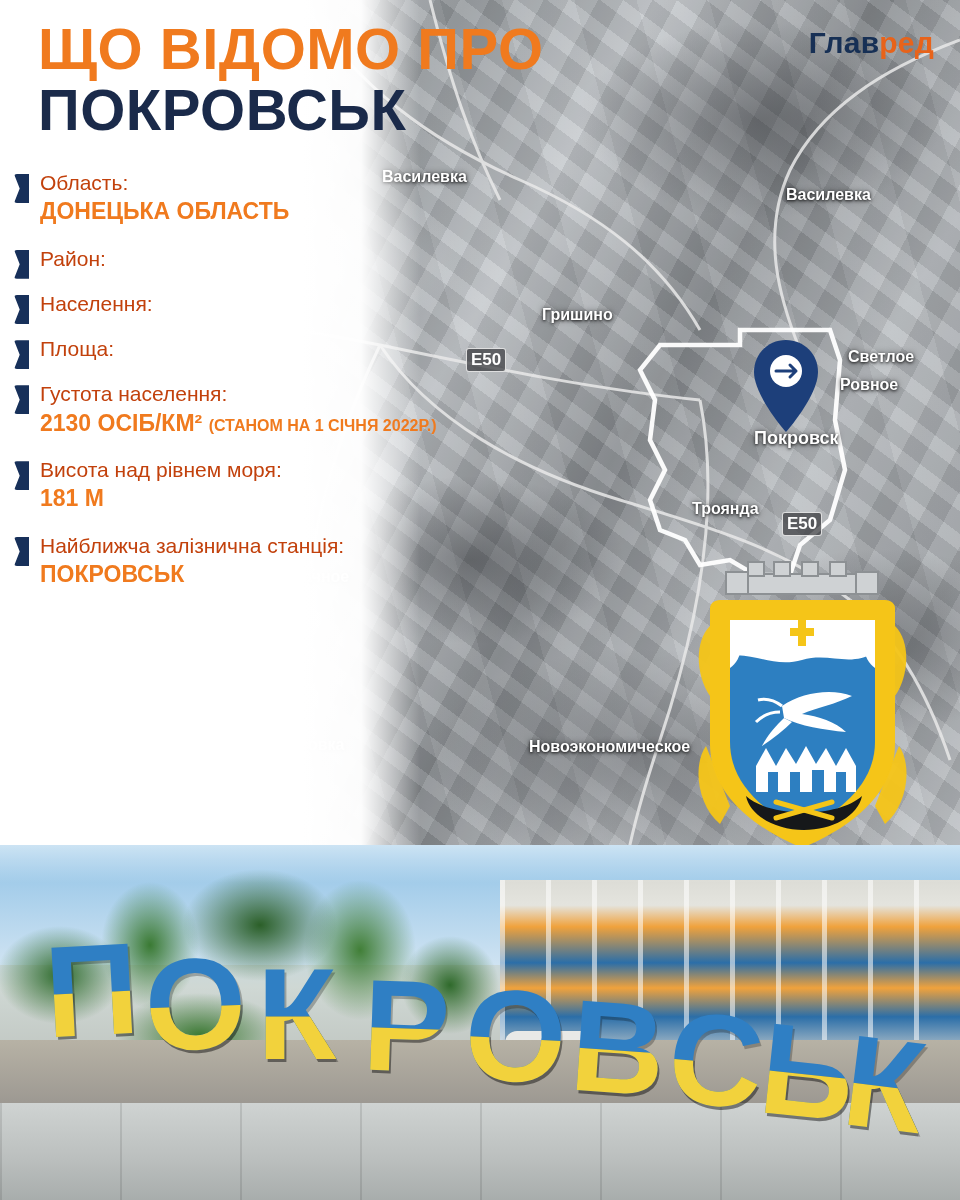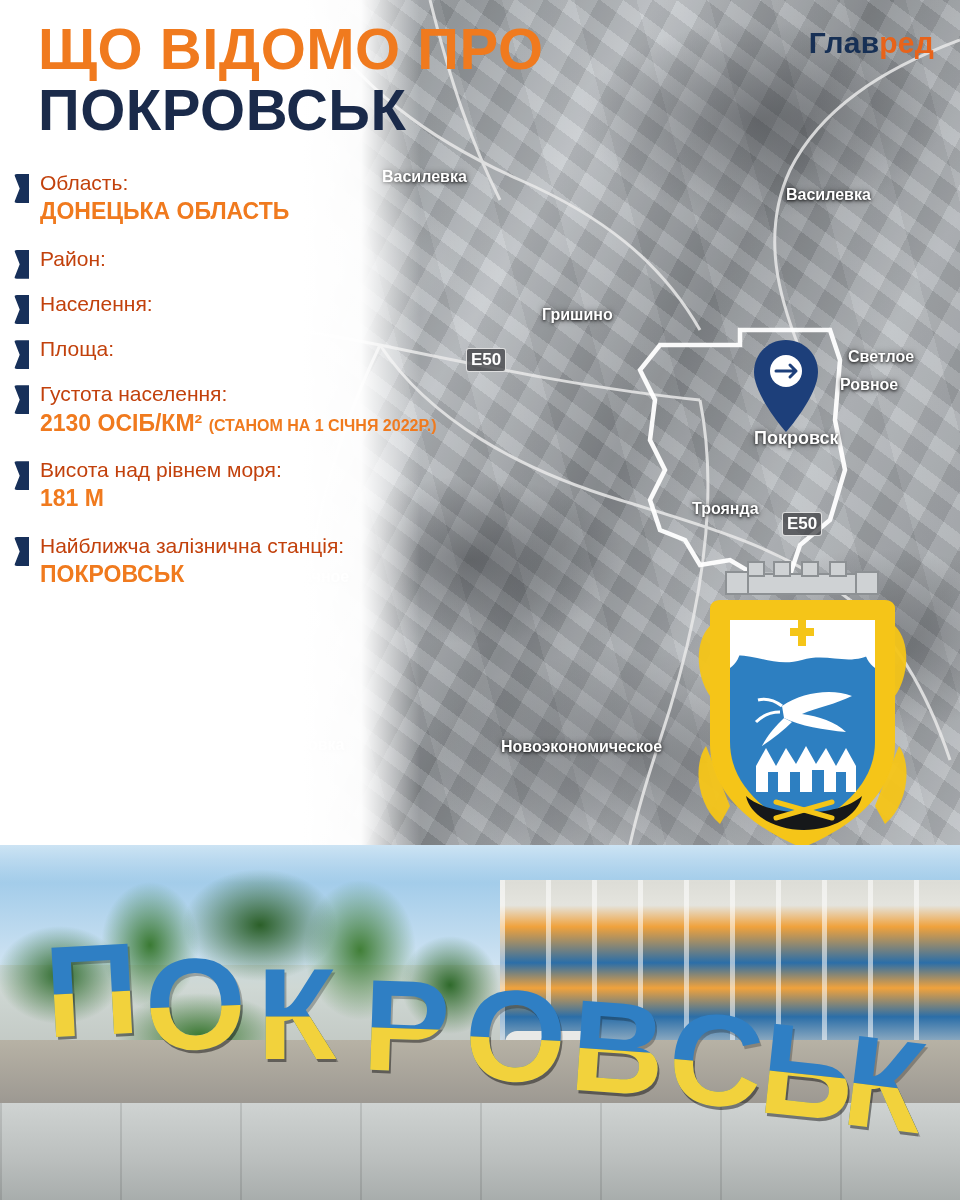--- a/index.html
+++ b/index.html
@@ -304,21 +304,21 @@
     <div class="map-labels">
       <div class="map-label" style="left:382px;top:168px;">Василевка</div>
       <div class="map-label" style="left:786px;top:186px;">Василевка</div>
       <div class="map-label" style="left:510px;top:306px;padding-left:32px;">Гришино</div>
       <div class="map-label" style="left:848px;top:348px;">Светлое</div>
       <div class="map-label" style="left:840px;top:376px;">Ровное</div>
       <div class="map-label big" style="left:728px;top:428px;padding-left:26px;">Покровск</div>
       <div class="map-label" style="left:672px;top:500px;margin-left:20px;">Троянда</div>
       <div class="map-label" style="left:284px;top:568px;">Удачное</div>
       <div class="map-label" style="left:278px;top:736px;">Лисовка</div>
-      <div class="map-label" style="left:466px;top:738px;padding-left:35px;">Новоэкономическое</div>
+      <div class="map-label" style="left:494px;top:738px;padding-left:35px;">Новоэкономическое</div>
 
       <div class="road-badge" style="left:466px;top:348px;">E50</div>
       <div class="road-badge" style="left:782px;top:512px;">E50</div>
     </div>
 
     <svg class="map-pin" viewBox="0 0 72 96">
       <path d="M36 2 C18 2 4 16 4 34 C4 58 36 94 36 94 C36 94 68 58 68 34 C68 16 54 2 36 2 Z" fill="#1d3f7a"></path>
       <circle cx="36" cy="33" r="16" fill="#ffffff"></circle>
       <path d="M26 33 H46 M40 27 L46 33 L40 39" stroke="#1d3f7a" stroke-width="3" fill="none" stroke-linecap="round" stroke-linejoin="round"></path>
     </svg>

